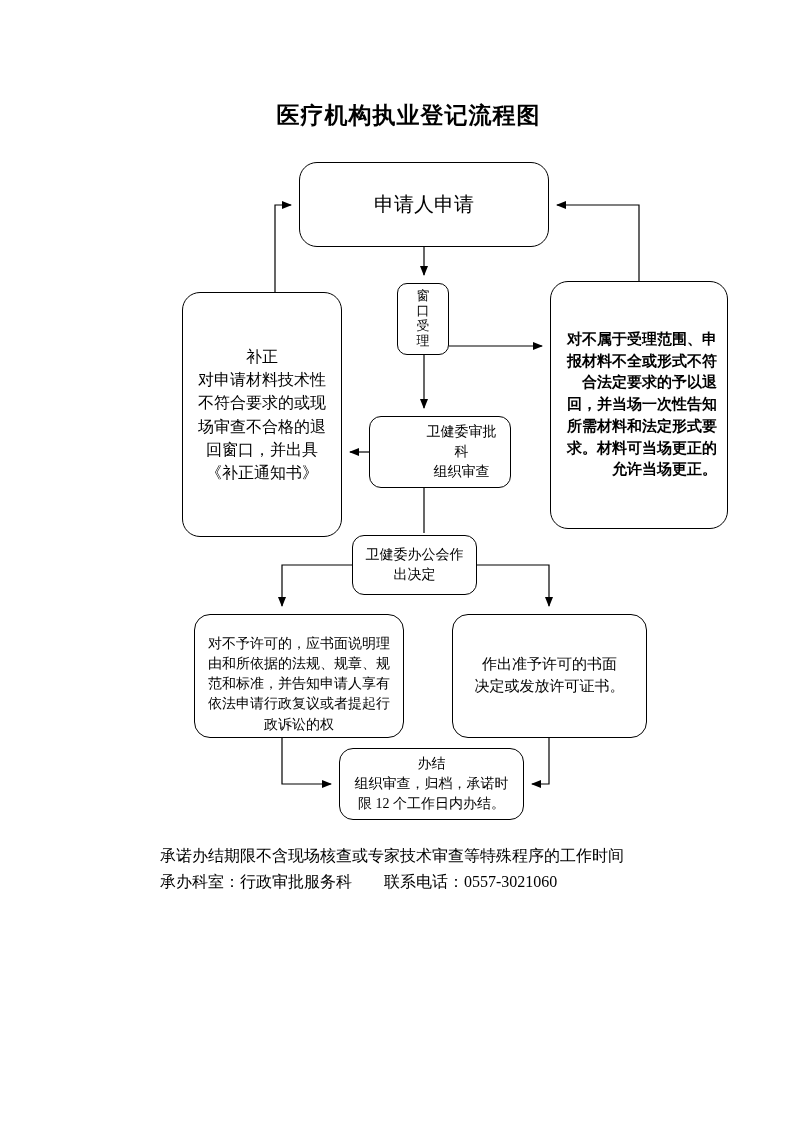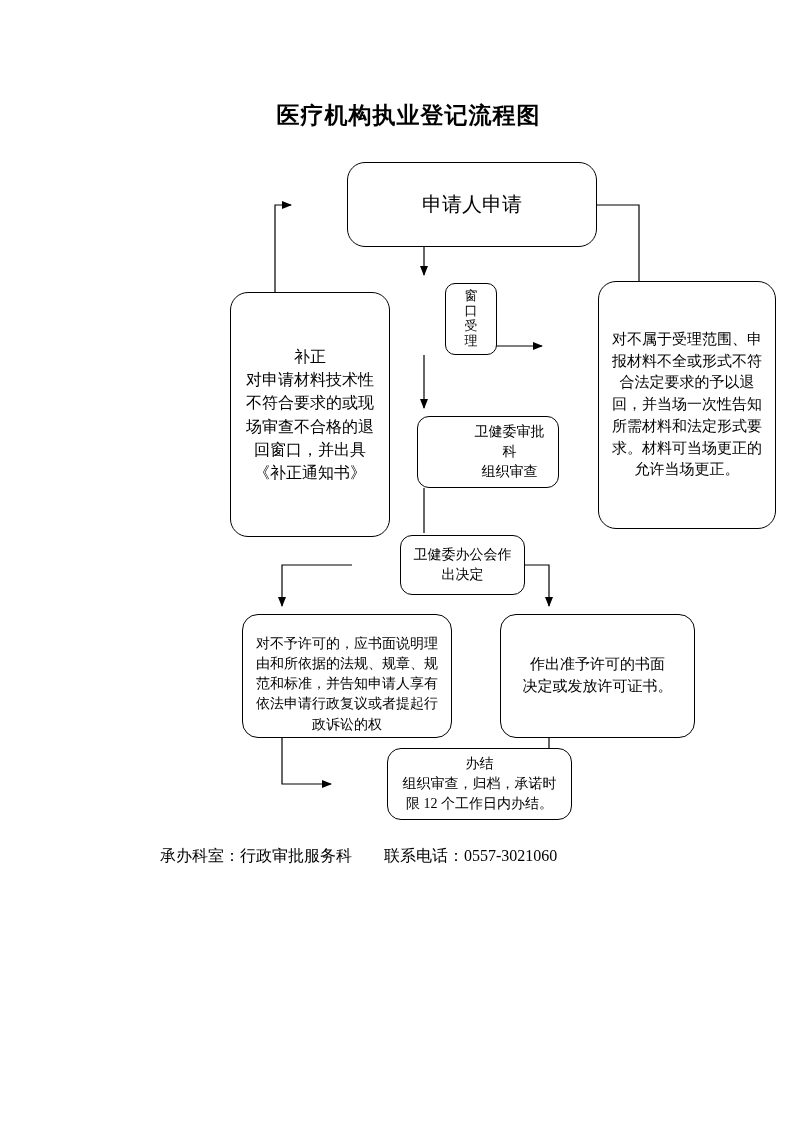--- a/index.html
+++ b/index.html
@@ -34,21 +34,20 @@
   .node {
     position: absolute;
     border: 1px solid #000;
     background: #fff;
     box-sizing: border-box;
     display: flex;
     align-items: center;
     justify-content: center;
     text-align: center;
     line-height: 1.45;
-    margin-left: 48px;
   }
   .rounded { border-radius: 16px; }
   .node .inner { padding: 2px 8px; width: 100%; }
 
   
   #n-apply {
     left: 287px; top: 162px; width: 250px; height: 85px;
     font-size: 20px;
     border-radius: 18px;
   }
@@ -56,21 +55,21 @@
     left: 385px; top: 283px; width: 52px; height: 72px;
     font-size: 13px;
     border-radius: 10px;
   }
   #n-reject {
     left: 538px; top: 281px; width: 178px; height: 248px;
     font-size: 15px;
     border-radius: 18px;
     text-align: left;
   }
-  #n-reject .inner { text-align: center; padding: 0 10px; }
+  #n-reject .inner { text-align: right; padding: 0 10px; font-weight: bold; }
   #n-correct {
     left: 170px; top: 292px; width: 160px; height: 245px;
     font-size: 16px;
     border-radius: 18px;
   }
   #n-review {
     left: 357px; top: 416px; width: 142px; height: 72px;
     font-size: 14px;
     border-radius: 12px;
     padding-left: 43px;
@@ -202,16 +201,17 @@
 
   <div class="node rounded" id="n-finish">
     <div class="inner">
       <div>办结</div>
       <div>组织审查，归档，承诺时</div>
       <div>限 12 个工作日内办结。</div>
     </div>
   </div>
 
   <div class="footnotes">
+    <div class="fn-line">承诺办结期限不含现场核查或专家技术审查等特殊程序的工作时间</div>
     <div class="fn-line">承办科室：行政审批服务科　　联系电话：0557-3021060</div>
   </div>
 
 </div>
 
 </body></html>

